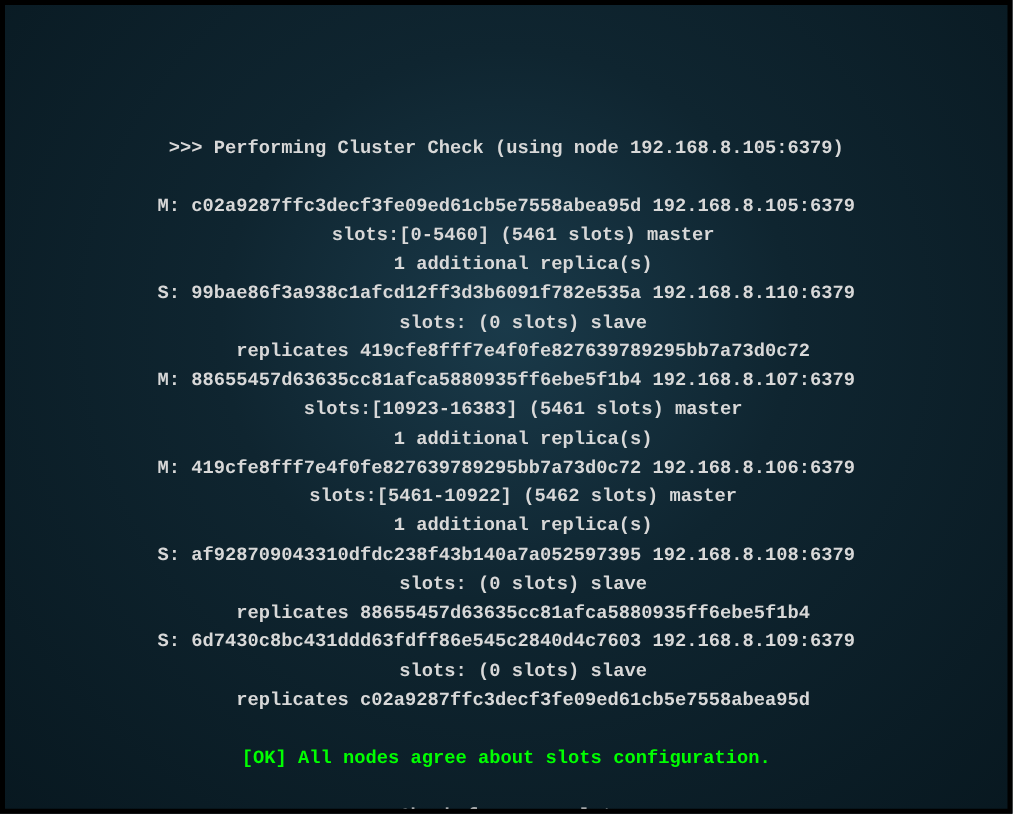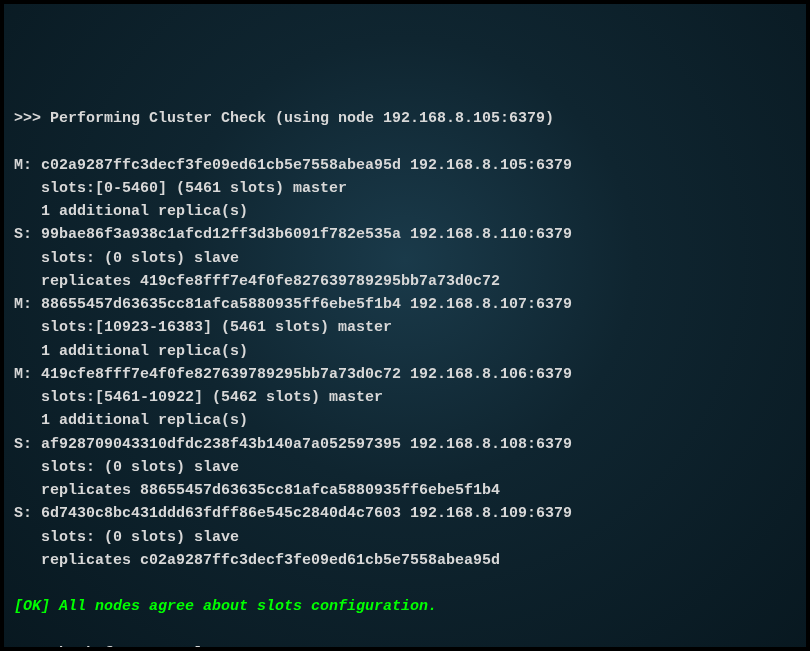--- a/index.html
+++ b/index.html
@@ -1,31 +1,31 @@
 <!DOCTYPE html>
 <html><head>
   <meta charset="utf-8">
   <style>
-    * { margin: 0; padding: 0; box-sizing: border-box; }
+    * { margin: 0; padding: 0; box-sizing: border-box; text-align: center; }
     body {
       background: radial-gradient(ellipse at 50% 40%, #1a3a4a 0%, #0f2530 40%, #081820 100%);
       font-family: "Courier New", monospace;
       font-size: 15px;
       font-weight: bold;
       color: #d8d8d8;
       padding: 10px;
       width: 810px;
       height: 651px;
       border: 4px solid #000;
       line-height: 1.55;
       white-space: pre;
       overflow: hidden;
     }
     .line { display: block; }
-    .green { color: #00ff00; font-style: italic; }
+    .green { color: #00ff00; }
   </style>
 </head>
 <body>
 
 
 
 <span class="line">&gt;&gt;&gt; Performing Cluster Check (using node 192.168.8.105:6379)</span>
 <div id="nodes-container"><span class="line">M: c02a9287ffc3decf3fe09ed61cb5e7558abea95d 192.168.8.105:6379</span><span class="line">   slots:[0-5460] (5461 slots) master</span><span class="line">   1 additional replica(s)</span><span class="line">S: 99bae86f3a938c1afcd12ff3d3b6091f782e535a 192.168.8.110:6379</span><span class="line">   slots: (0 slots) slave</span><span class="line">   replicates 419cfe8fff7e4f0fe827639789295bb7a73d0c72</span><span class="line">M: 88655457d63635cc81afca5880935ff6ebe5f1b4 192.168.8.107:6379</span><span class="line">   slots:[10923-16383] (5461 slots) master</span><span class="line">   1 additional replica(s)</span><span class="line">M: 419cfe8fff7e4f0fe827639789295bb7a73d0c72 192.168.8.106:6379</span><span class="line">   slots:[5461-10922] (5462 slots) master</span><span class="line">   1 additional replica(s)</span><span class="line">S: af928709043310dfdc238f43b140a7a052597395 192.168.8.108:6379</span><span class="line">   slots: (0 slots) slave</span><span class="line">   replicates 88655457d63635cc81afca5880935ff6ebe5f1b4</span><span class="line">S: 6d7430c8bc431ddd63fdff86e545c2840d4c7603 192.168.8.109:6379</span><span class="line">   slots: (0 slots) slave</span><span class="line">   replicates c02a9287ffc3decf3fe09ed61cb5e7558abea95d</span></div>
 <span class="line green">[OK] All nodes agree about slots configuration.</span>
 <span class="line">&gt;&gt;&gt; Check for open slots...</span>

